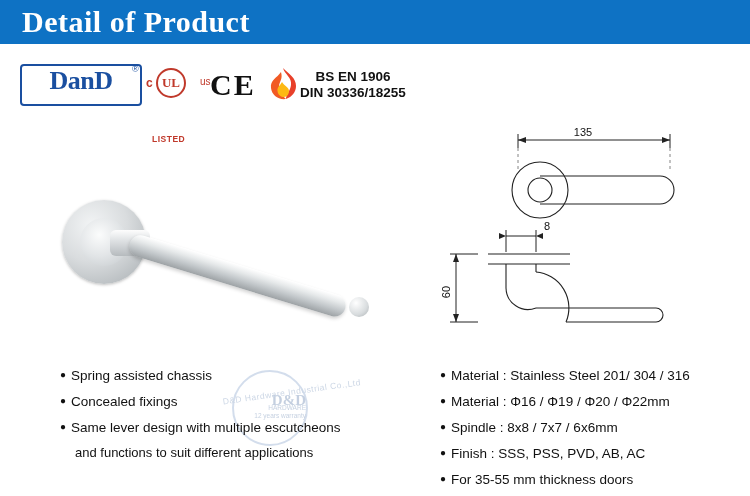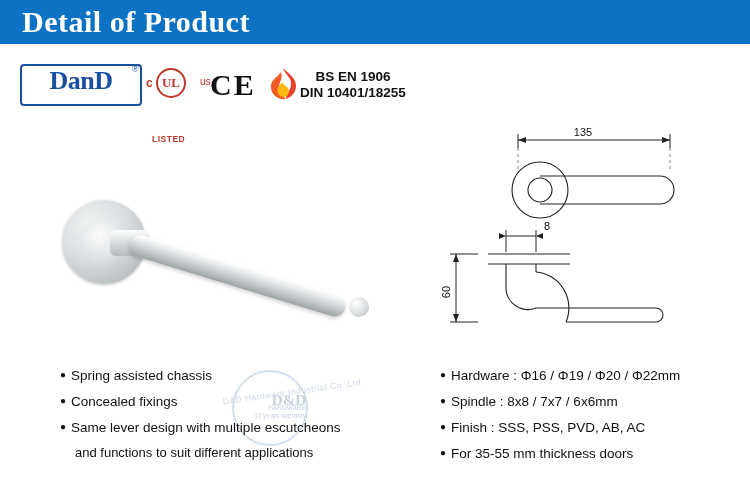--- a/index.html
+++ b/index.html
@@ -168,21 +168,21 @@
   <div class="flame">
     <svg width="26" height="32" viewBox="0 0 26 32">
       <path d="M13 0 C15 7 22 9 21 17 C20.4 23 16 26 16 31 C22 29 26 24 26 18 C26 10 19 6 13 0 Z" fill="#e8402a"></path>
       <path d="M11 4 C7 10 0 12 1 20 C1.8 27 8 32 16 31 C12 27 8 24 9 18 C9.6 13 13 11 11 4 Z" fill="#f15a24"></path>
       <path d="M12 14 C10 18 7 19 7.5 23 C8 27 11 29 14 29 C17 29 19 26 19 23 C19 19 14 18 12 14 Z" fill="#fdb913"></path>
     </svg>
   </div>
 
   <div class="bs-text">
     <div>BS EN 1906</div>
-    <div>DIN 10401/18255</div>
+    <div>DIN 30336/18255</div>
   </div>
 </div>
 
 <div class="photo-panel">
   <div class="rose-outer"></div>
   <div class="rose-inner"></div>
   <div class="neck"></div>
   <div class="lever"></div>
   <div class="lever-cap"></div>
 
@@ -246,17 +246,18 @@
 </div>
 
 <div class="specs-left">
   <div class="spec-item"><span class="bullet">●</span><span>Spring assisted chassis</span></div>
   <div class="spec-item"><span class="bullet">●</span><span>Concealed fixings</span></div>
   <div class="spec-item"><span class="bullet">●</span><span>Same lever design with multiple escutcheons</span></div>
   <div class="spec-cont">and functions to suit different applications</div>
 </div>
 
 <div class="specs-right">
-  <div class="spec-item"><span class="bullet">●</span><span>Hardware : Φ16 / Φ19 / Φ20 / Φ22mm</span></div>
+  <div class="spec-item"><span class="bullet">●</span><span>Material : Stainless Steel 201/ 304 / 316</span></div>
+  <div class="spec-item"><span class="bullet">●</span><span>Material : Φ16 / Φ19 / Φ20 / Φ22mm</span></div>
   <div class="spec-item"><span class="bullet">●</span><span>Spindle : 8x8 / 7x7 / 6x6mm</span></div>
   <div class="spec-item"><span class="bullet">●</span><span>Finish : SSS, PSS, PVD, AB, AC</span></div>
   <div class="spec-item"><span class="bullet">●</span><span>For 35-55 mm thickness doors</span></div>
 </div>
 
 </body></html>

